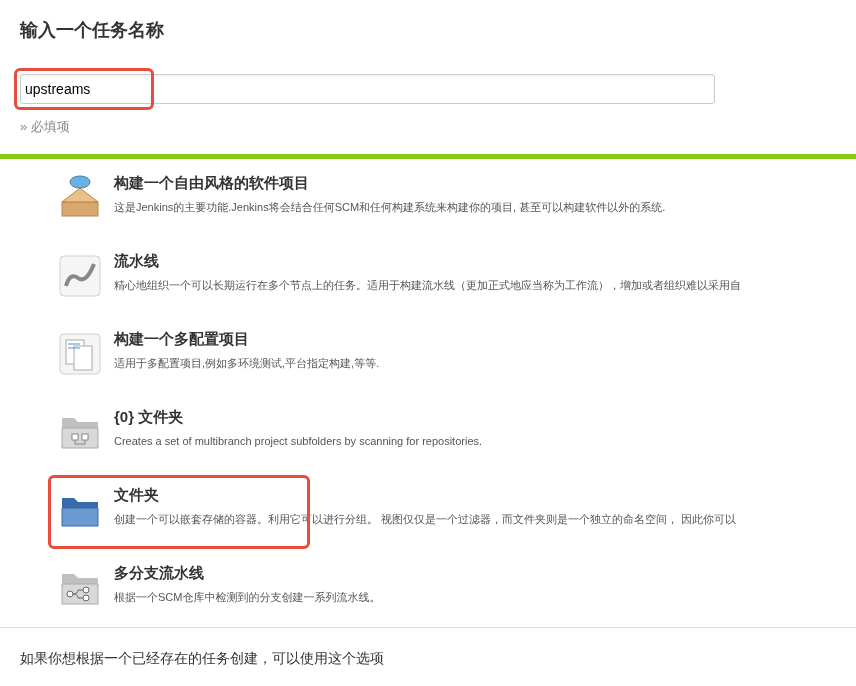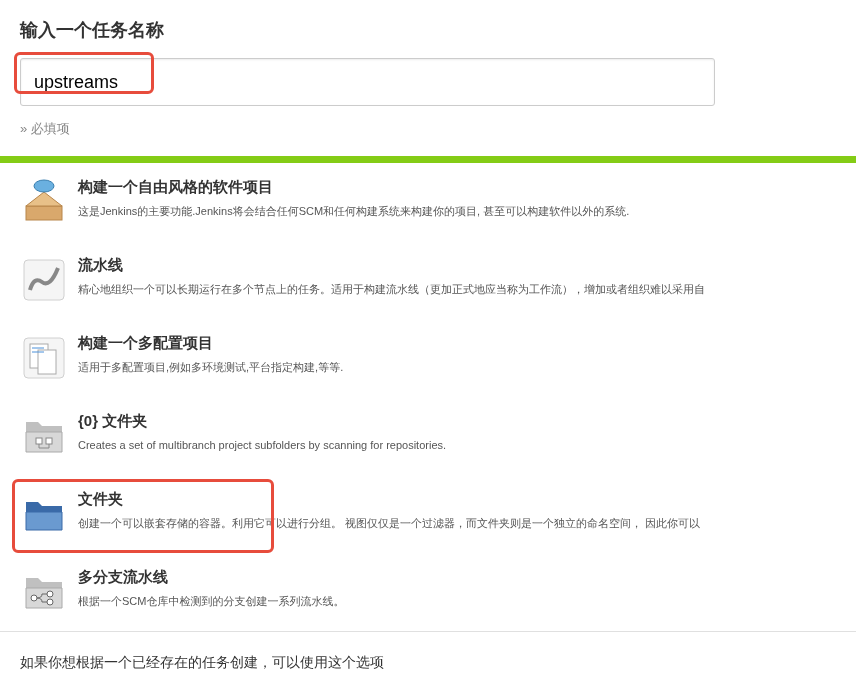--- a/index.html
+++ b/index.html
@@ -1,24 +1,24 @@
 <!DOCTYPE html>
 <html><head>
   <meta charset="utf-8">
   <style>
     * { margin: 0; padding: 0; box-sizing: border-box; }
     body { font-family: Arial, "Microsoft YaHei", sans-serif; font-size: 14px; color: #333; background: #fff; width: 856px; }
     .header-section { padding: 18px 20px 0 20px; }
-    .page-title { font-size: 18px; font-weight: bold; color: #333; margin-bottom: 16px; }
+    .page-title { font-size: 18px; font-weight: bold; color: #333; margin-bottom: 32px; }
     .input-wrap { position: relative; padding-bottom: 8px; }
-    .name-input { width: 695px; height: 48px; border: 1px solid #ccc; border-radius: 3px; padding: 4px 13px; font-size: 18px; box-shadow: inset 0 1px 2px rgba(0,0,0,0.08); }
+    .name-input { width: 695px; height: 30px; border: 1px solid #ccc; border-radius: 3px; padding: 4px 4px; font-size: 14px; box-shadow: inset 0 1px 2px rgba(0,0,0,0.08); }
     .required-note { color: #888; font-size: 13px; padding: 6px 0 18px 0; }
     .required-note::before { content: "» "; }
     .highlight-input { position: absolute; top: -6px; left: -6px; width: 140px; height: 42px; border: 3px solid #e74c3c; border-radius: 6px; pointer-events: none; }
-    .options { border-top: 7px solid #84cc16; }
+    .options { border-top: 5px solid #84cc16; padding-left: 36px; }
     .option-item { display: flex; padding: 15px 20px 15px 20px; cursor: pointer; position: relative; }
     .option-icon { width: 48px; height: 48px; flex-shrink: 0; margin-right: 10px; }
     .option-body { flex: 1; min-width: 0; }
     .option-title { font-size: 15px; font-weight: bold; color: #333; margin-bottom: 6px; }
     .option-desc { font-size: 11px; color: #555; line-height: 1.5; white-space: nowrap; overflow: hidden; }
     .highlight-folder { position: absolute; top: 4px; left: 12px; width: 262px; height: 74px; border: 3px solid #e74c3c; border-radius: 6px; pointer-events: none; }
     .bottom-section { border-top: 1px solid #e0e0e0; padding: 22px 20px; font-size: 14px; color: #333; }
     svg { width: 48px; height: 48px; }
   </style>
 </head>

